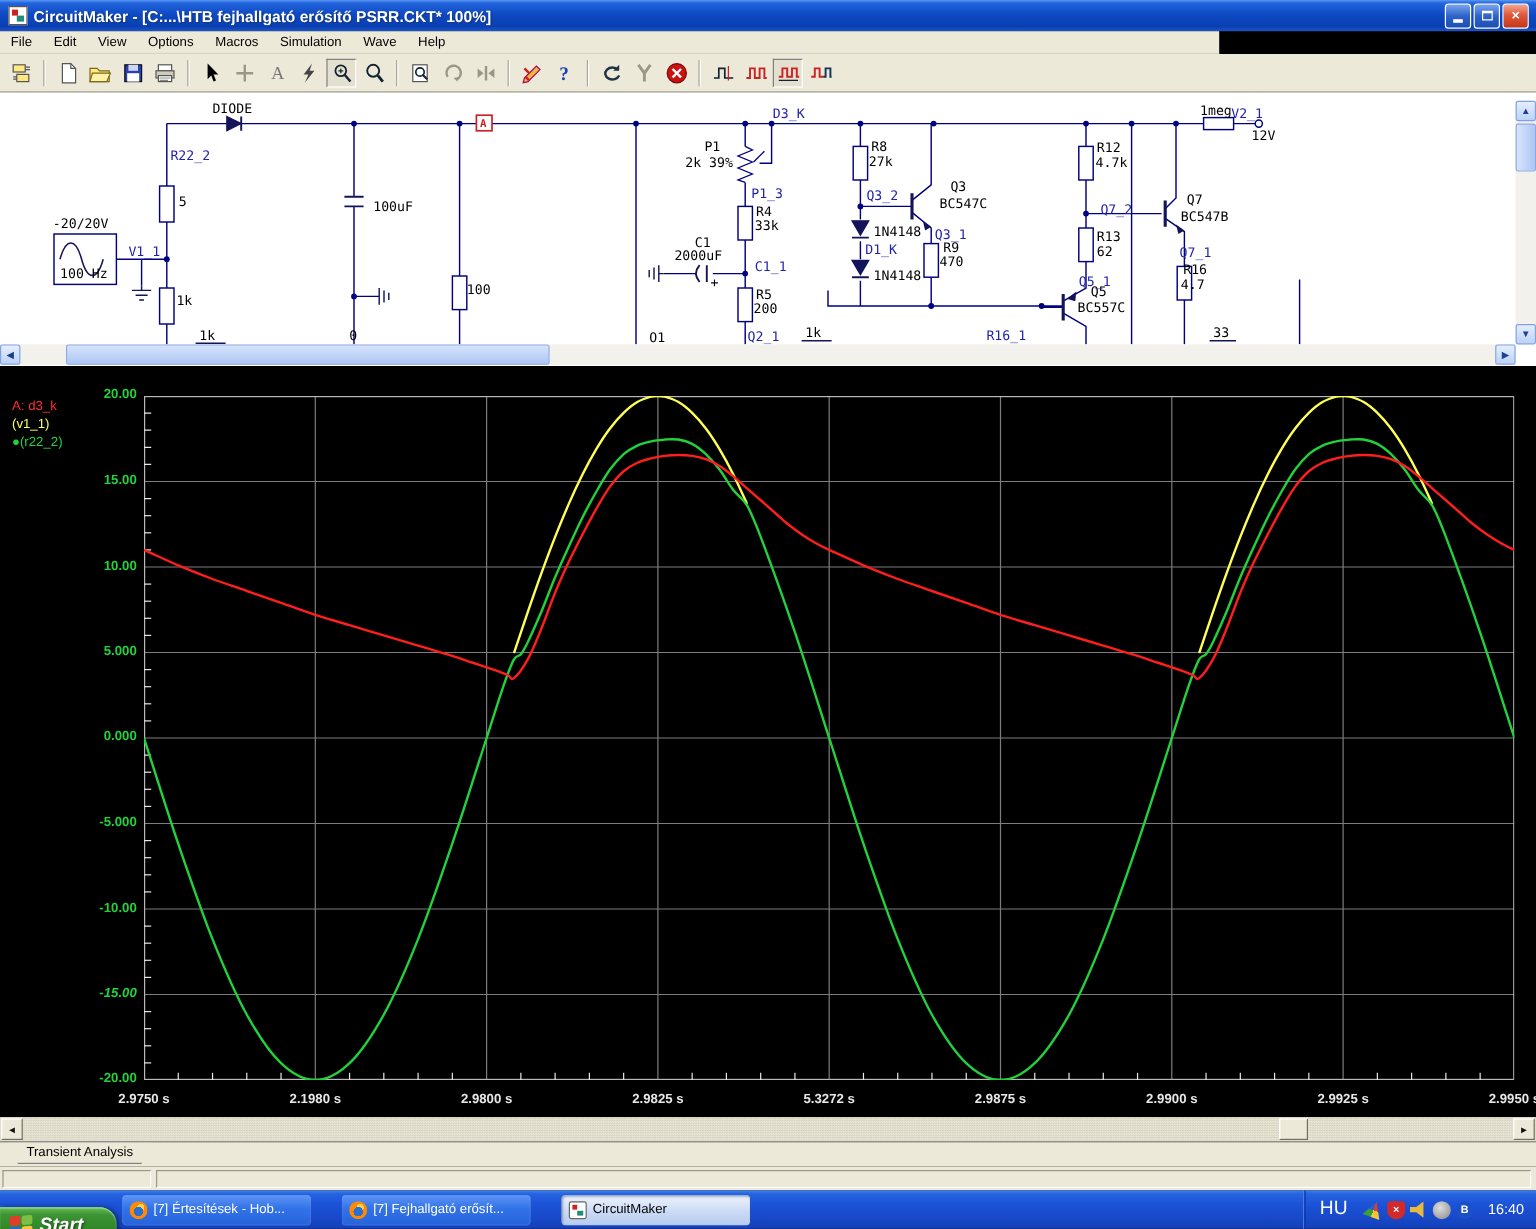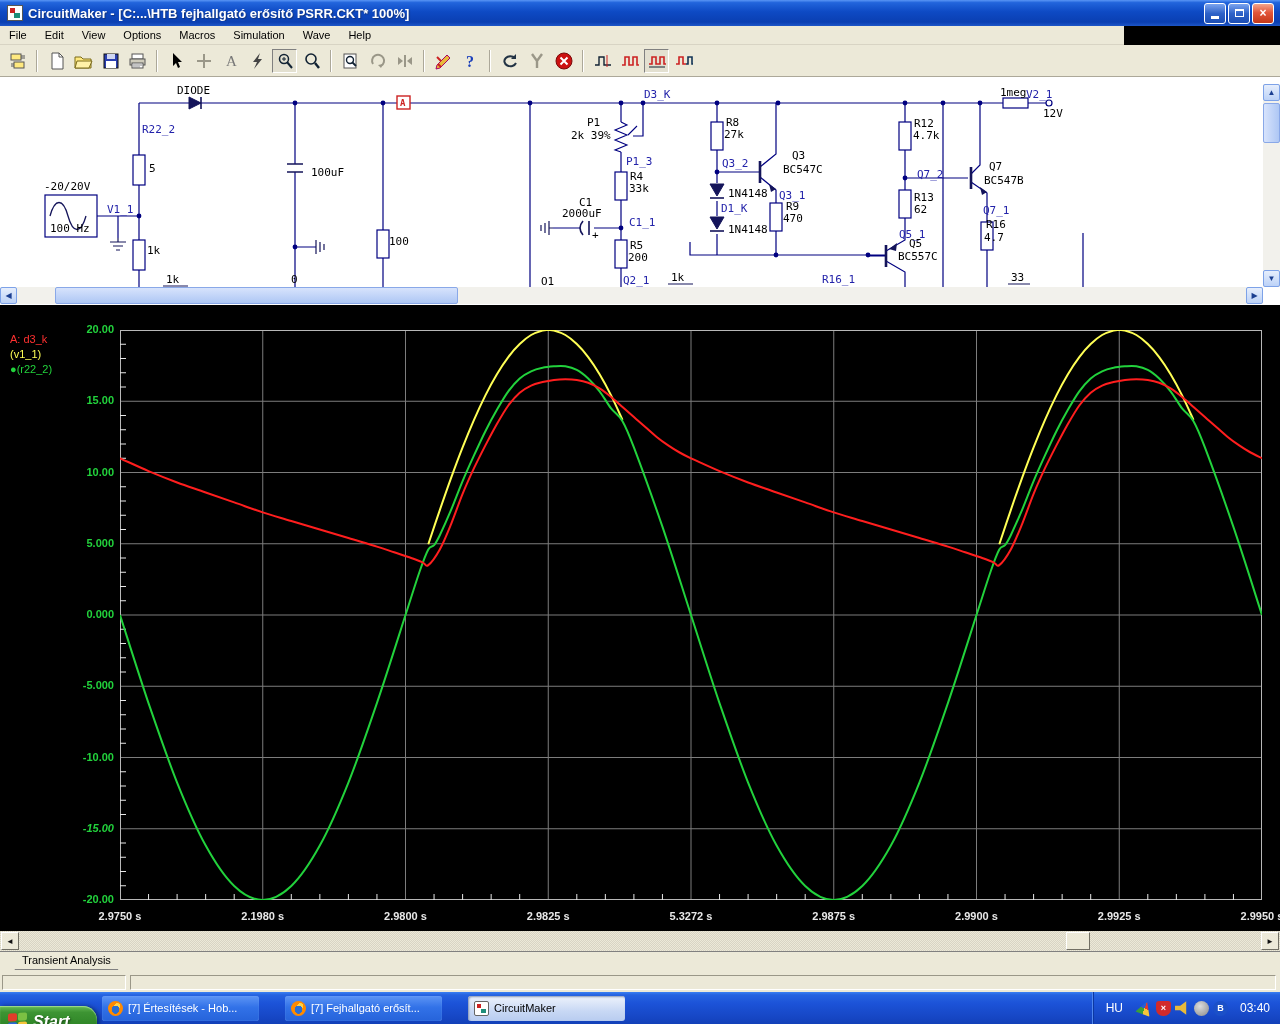--- a/index.html
+++ b/index.html
@@ -19,21 +19,21 @@
     white-space:nowrap; overflow:hidden; flex:1; }
   .winbtns { display:flex; gap:2px; margin-right:2px; }
   .winbtn { width:22px; height:21px; border-radius:3px; border:1px solid #fff;
     display:flex; align-items:center; justify-content:center; color:#fff; font-size:12px; font-weight:bold;
     background:linear-gradient(180deg,#7ba4ef,#2e62c8 50%,#1d4eb4); }
   .winbtn.close { background:linear-gradient(180deg,#f2a58c,#e2563a 45%,#c43818); }
   .winbtn .minglyph { width:8px; height:3px; background:#fff; margin-top:9px; }
   .winbtn .restglyph { width:9px; height:8px; border:1px solid #fff; border-top-width:2px; position:relative; }
 
   
-  .menubar { position:absolute; left:0; top:26px; width:1124px; height:19px; background:#ece9d8;
+  .menubar { position:absolute; left:0; top:26px; width:1016px; height:19px; background:#ece9d8;
     display:flex; align-items:center; font-size:11px; color:#000; border-bottom:1px solid #d8d4c4; }
   .menu-item { padding:2px 9px; cursor:default; }
 
   
   .toolbar { position:absolute; left:0; top:45px; width:1280px; height:32px; background:#ece9d8;
     display:flex; align-items:center; padding-left:4px; border-bottom:1px solid #aca899; }
   .tbtn { width:25px; height:24px; display:flex; align-items:center; justify-content:center;
     border:1px solid transparent; margin:0 1px; background:transparent; }
   .tbtn.pressed { border:1px solid #808080; border-bottom-color:#fff; border-right-color:#fff;
     background:#e3e0d0; }
@@ -96,21 +96,21 @@
   .taskbtn.active { background:linear-gradient(180deg,#eef3fc,#c8d8f4 60%,#b8ccf0); color:#000;
     box-shadow:inset 1px 1px 2px #8796b4; }
   .ticon { width:15px; height:15px; flex:0 0 auto; border-radius:50%; }
   .ticon.firefox { background:radial-gradient(circle at 50% 58%, #2a6fd4 0 34%, rgba(0,0,0,0) 35%),
     radial-gradient(circle at 62% 35%, #ffd24a 0 22%, #ff8a00 23% 78%, #d45500 79% 100%); }
   .ticon.cm { border-radius:2px; background:#fff; border:1px solid #666; position:relative; }
   .ticon.cm::before { content:""; position:absolute; left:2px; top:2px; width:4px; height:4px; background:#cc2222; }
   .ticon.cm::after { content:""; position:absolute; right:2px; bottom:2px; width:5px; height:4px; background:#1e8e7a; }
   .tray { margin-left:auto; height:32px; display:flex; align-items:center;
     border-left:1px solid #0d37a0; box-shadow:-1px 0 0 #4f86ee; padding:0 10px 0 12px; gap:4px; }
-  .lang { color:#fff; font-size:12px; margin-right:10px; }
+  .lang { color:#fff; font-size:16px; margin-right:10px; }
   .trayicon { width:15px; height:15px; display:flex; align-items:center; justify-content:center;
     font-size:10px; color:#fff; font-weight:bold; }
   .ti-gfx { background:conic-gradient(#e33a2c 0 25%, #f5c53a 0 50%, #3a9e3a 0 75%, #2a5fd0 0); transform:rotate(20deg); clip-path:polygon(50% 0,100% 90%,0 90%); }
   .ti-shield { background:#d22a2a; border-radius:3px 3px 7px 7px; font-size:9px; }
   .ti-vol { background:#e8b93a; clip-path:polygon(0 35%,35% 35%,75% 5%,75% 95%,35% 65%,0 65%); }
   .ti-grey { background:radial-gradient(circle at 40% 35%, #ddd, #888); border-radius:50%; }
   .ti-bt { background:#1b50c8; border-radius:50%; font-size:9px; }
   .clock { color:#fff; font-size:12px; margin-left:8px; }
 
   text.ck { font-family:"DejaVu Sans Mono","Liberation Mono",monospace; font-size:11px; fill:#000; }
@@ -612,17 +612,17 @@
           <span>CircuitMaker</span>
         </div>
       </div>
     <div class="tray">
       <span class="lang">HU</span>
       <span class="trayicon ti-gfx"></span>
       <span class="trayicon ti-shield">×</span>
       <span class="trayicon ti-vol"></span>
       <span class="trayicon ti-grey"></span>
       <span class="trayicon ti-bt">B</span>
-      <span class="clock">03:40</span>
+      <span class="clock">16:40</span>
     </div>
   </div>
 
 </div>
 
 </body></html>

